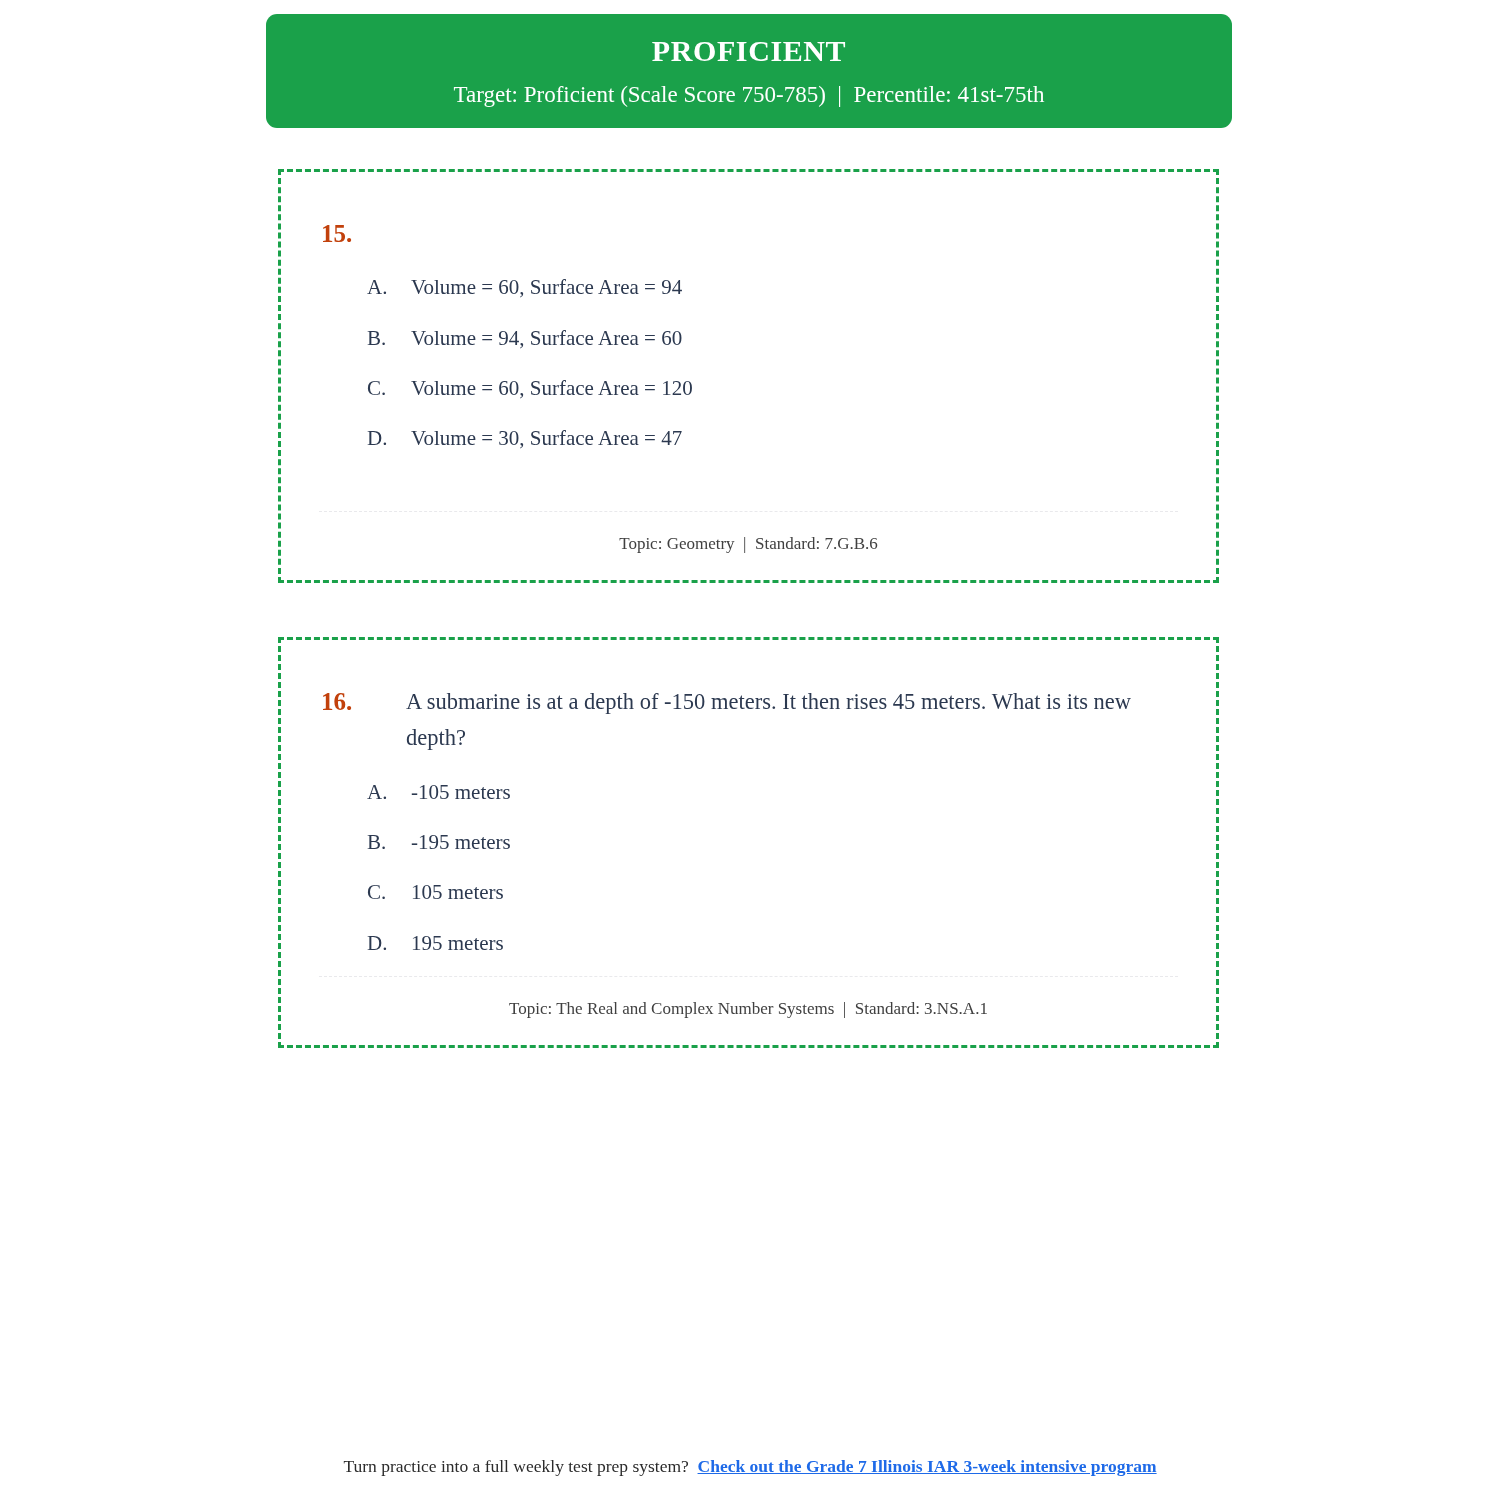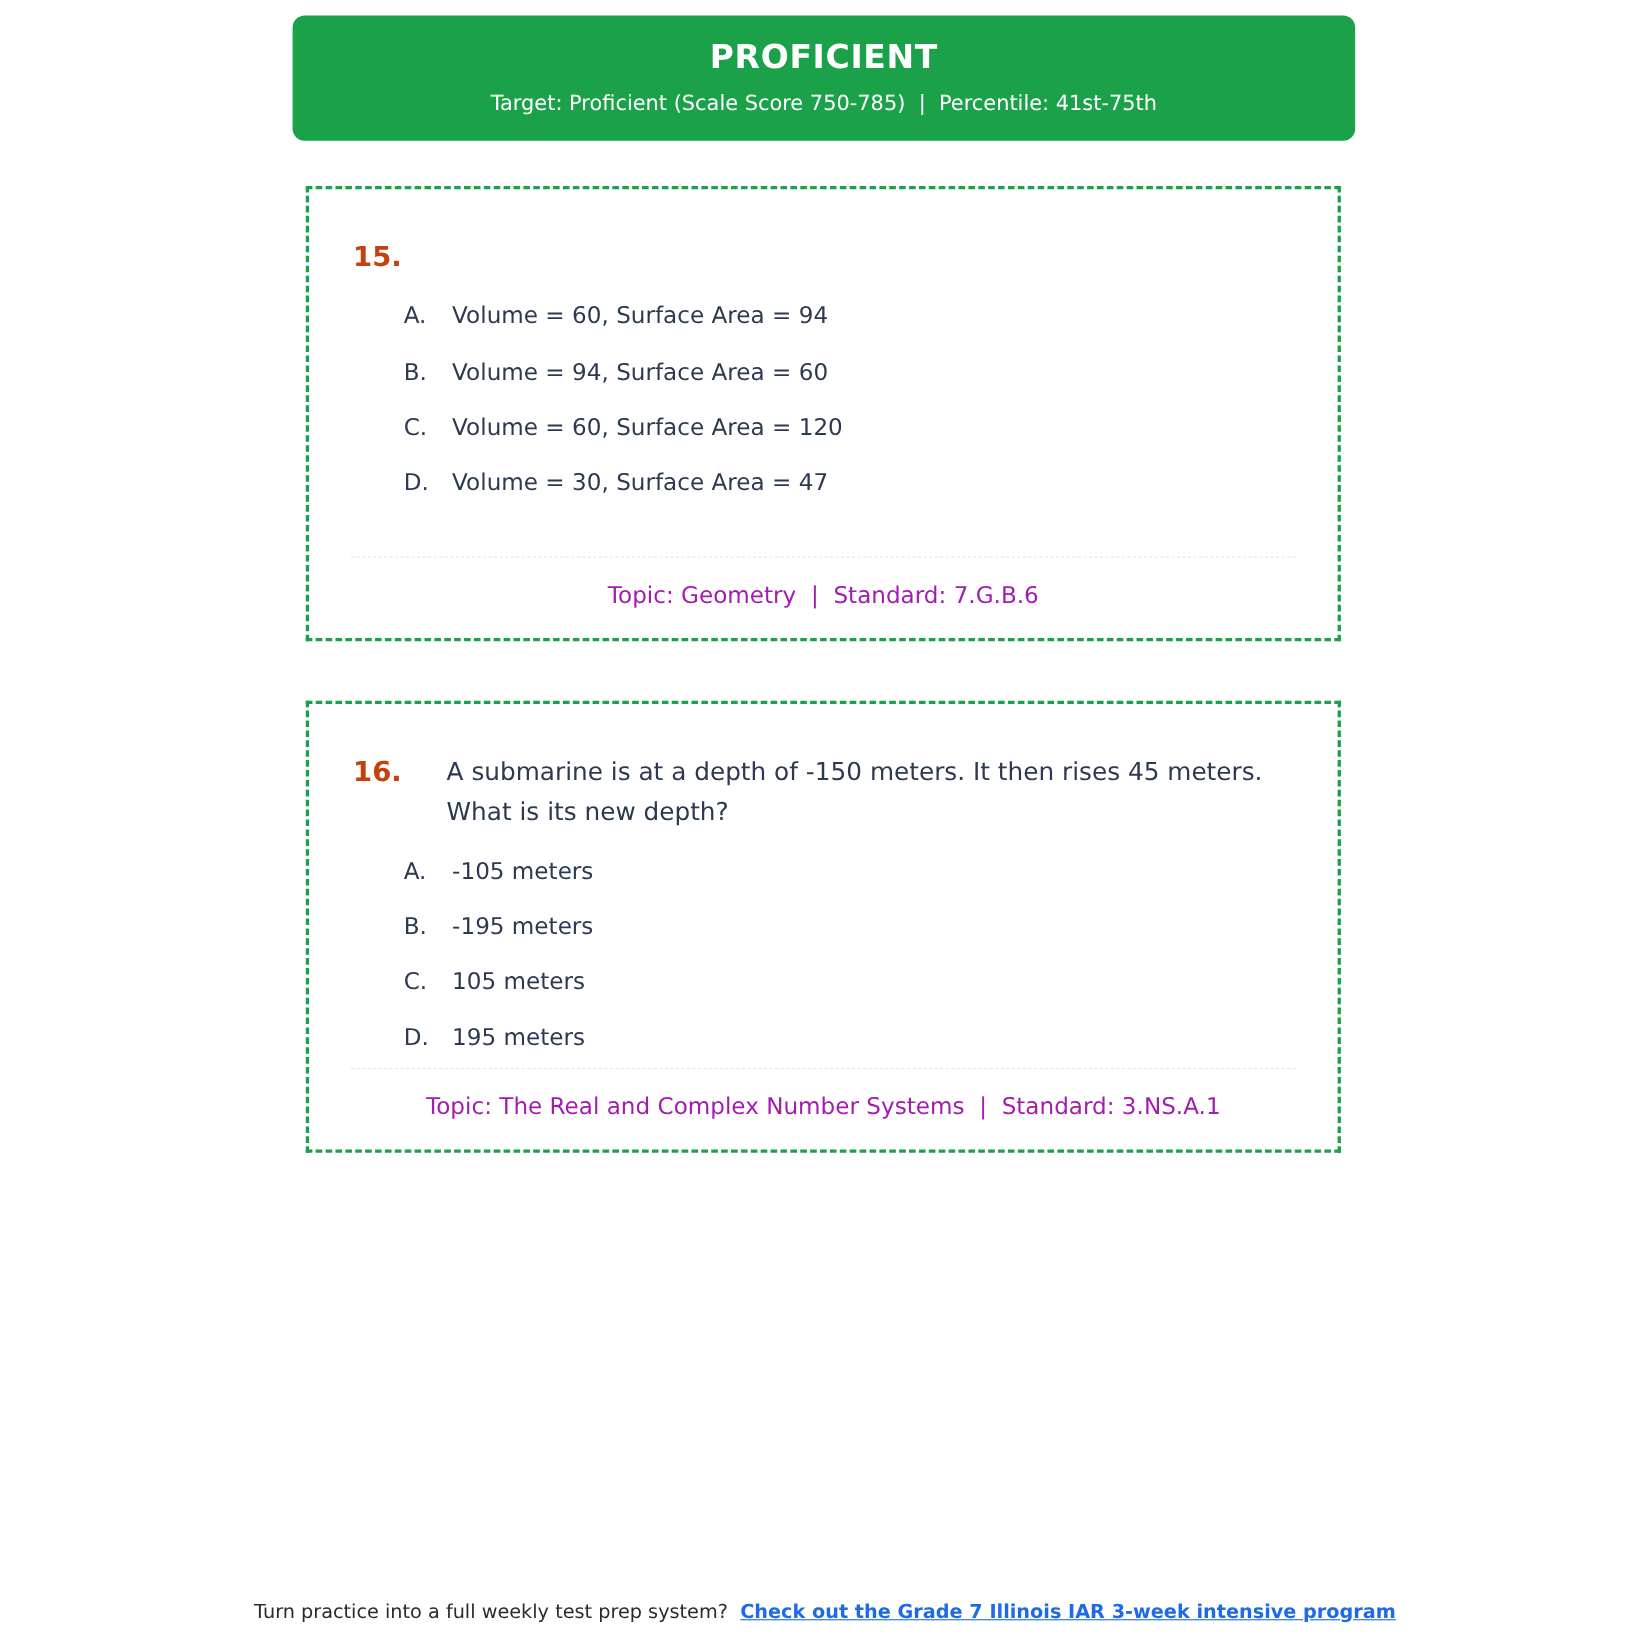--- a/index.html
+++ b/index.html
@@ -13,20 +13,21 @@
     position: relative;
     font-family: "DejaVu Sans", sans-serif;
     -webkit-font-smoothing: antialiased;
   }
 
   .page {
     position: relative;
     width: 1500px;
     height: 1482px;
     box-sizing: border-box;
+    font-family: Liberation Serif, serif;
   }
 
   
   .banner {
     position: absolute;
     left: 266px;
     top: 14px;
     width: 966px;
     height: 114px;
     background: #1aa14a;
@@ -41,21 +42,21 @@
     color: #ffffff;
     font-size: 30px;
     font-weight: bold;
     letter-spacing: 0.6px;
     line-height: 1.1;
     margin: 0 0 14px 0;
     text-align: center;
   }
   .banner-sub {
     color: #ffffff;
-    font-size: 19px;
+    font-size: 23px;
     font-weight: normal;
     line-height: 1.2;
     text-align: center;
     white-space: pre;
   }
 
   
   .card {
     position: absolute;
     left: 278px;
@@ -122,22 +123,22 @@
     bottom: 26px;
   }
   .meta-sep {
     border: none;
     border-top: 1.5px dashed #e9e9ec;
     margin: 0 0 22px 0;
     height: 0;
   }
   .meta-text {
     text-align: center;
-    font-size: 21px;
-    color: #a21caf;
+    font-size: 17px;
+    color: #404040;
     line-height: 1.2;
     white-space: pre;
   }
 
   
   .footer {
     position: absolute;
     left: 0;
     right: 0;
     top: 1455px;

